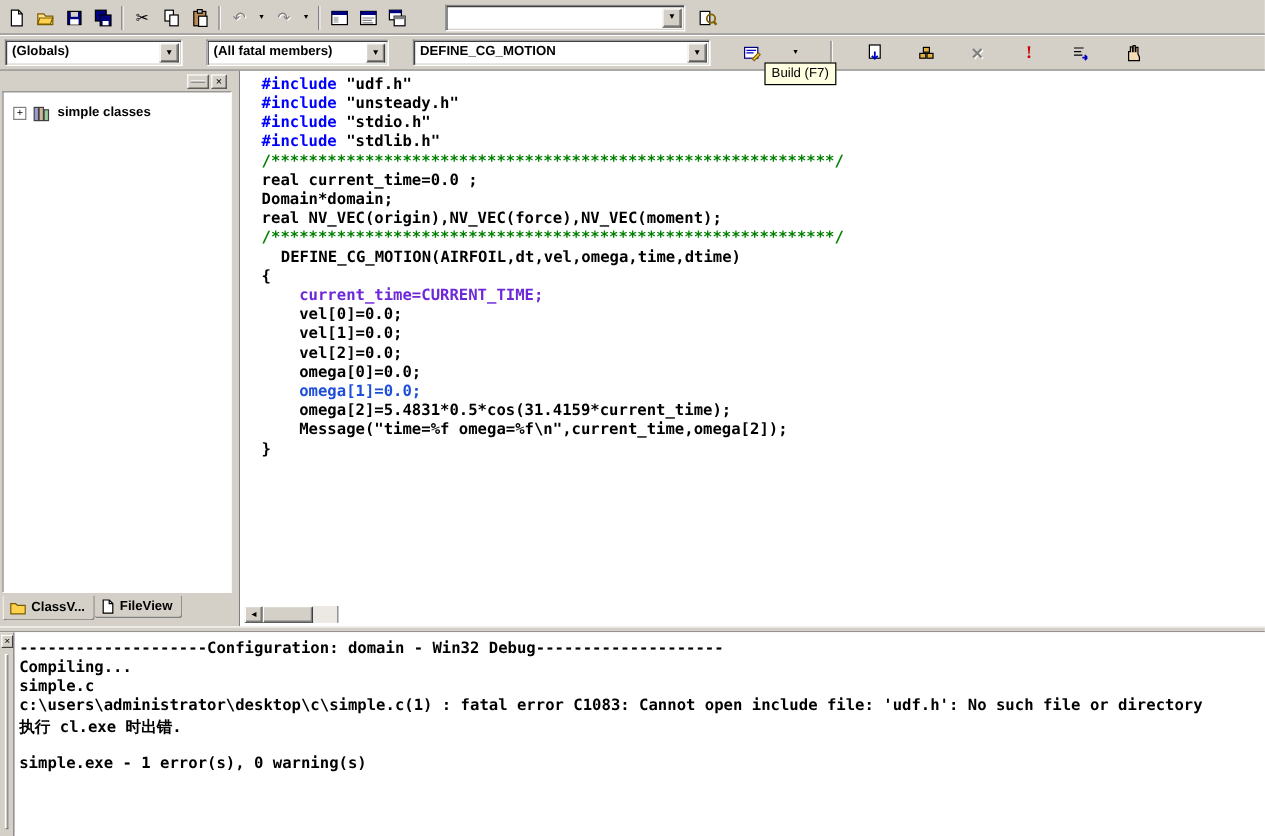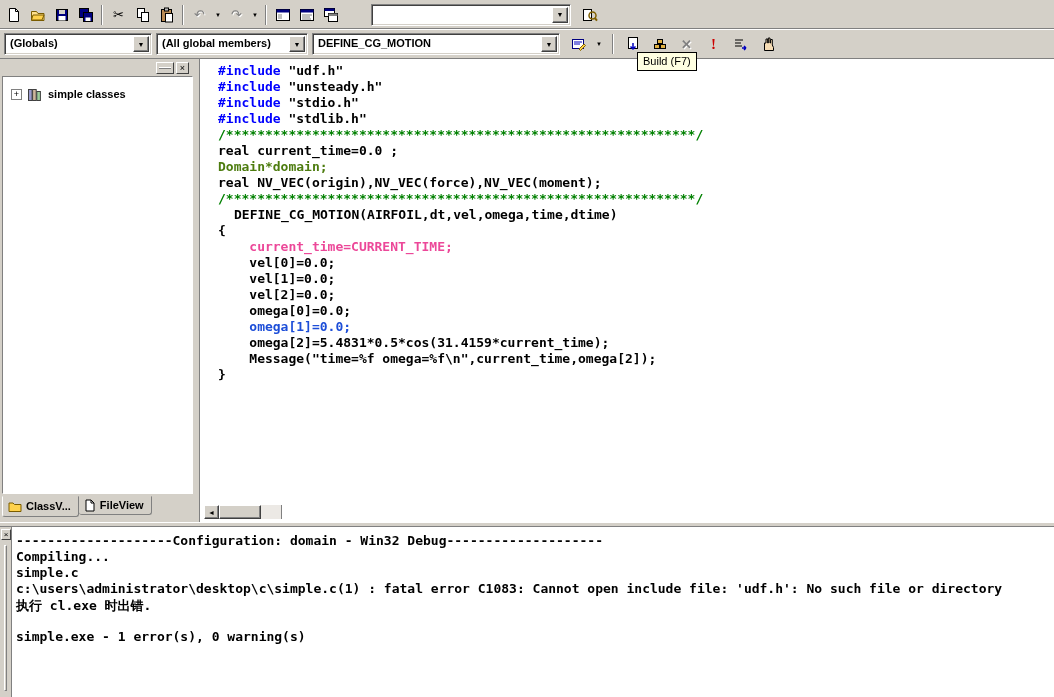--- a/index.html
+++ b/index.html
@@ -5,21 +5,21 @@
   * { margin:0; padding:0; box-sizing:border-box; }
   html,body { width:1054px; height:697px; }
   body { font-family:"Liberation Sans",sans-serif; font-size:11px; background:#fff; overflow:hidden; }
   #screen { position:relative; width:1054px; height:697px; background:#fff; }
 
   
   #toolbar-row1 { position:absolute; left:0; top:0; width:1054px; height:29px;
     background:#d4d0c8; display:flex; align-items:center; padding:0 2px; gap:1px;
     box-shadow: inset 0 -1px 0 #808080; }
   #toolbar-row2 { position:absolute; left:0; top:29px; width:1054px; height:30px;
-    background:#d4d0c8; display:flex; align-items:center; padding-left:4px; gap:4px;
+    background:#d4d0c8; display:flex; align-items:center; padding-left:4px; gap:20px;
     box-shadow: inset 0 1px 0 #ffffff, inset 0 -1px 0 #808080; }
 
   .tbtn { width:23px; height:22px; display:flex; align-items:center; justify-content:center; flex:0 0 auto; }
   .tbtn svg { display:block; }
   .darr { width:12px; height:22px; display:flex; align-items:center; justify-content:center; font-size:6px; color:#000; flex:0 0 auto; }
   .sep { width:2px; height:20px; border-left:1px solid #808080; border-right:1px solid #ffffff; margin:0 3px; flex:0 0 auto; }
   .glyph { font-size:13px; color:#000; }
   .disabled { color:#808080; text-shadow:1px 1px 0 #ffffff; }
   .excl { font-weight:bold; font-size:15px; color:#cc0000; font-family:"Liberation Serif",serif; }
 
@@ -182,21 +182,21 @@
         </svg>
     </div>
   </div>
 
   <div id="toolbar-row2">
     <div class="combo" style="width:148px;">
       <div class="cval">(Globals)</div>
       <div class="cbtn">▼</div>
     </div>
     <div class="combo" style="width:152px;">
-      <div class="cval">(All global members)</div>
+      <div class="cval">(All fatal members)</div>
       <div class="cbtn">▼</div>
     </div>
     <div class="combo" style="width:248px;">
       <div class="cval">DEFINE_CG_MOTION</div>
       <div class="cbtn">▼</div>
     </div>
     <div class="tbtn" style="margin-left:2px;">
       <svg width="16" height="16">
           <rect x="2.5" y="3.5" width="11" height="9" fill="#fff" stroke="#000080"></rect>
           <path d="M4 6h8M4 8h6" stroke="#0000c0"></path>
@@ -273,26 +273,26 @@
   </div>
 
   <div id="editor">
     <div id="code-lines">
         <div class="cline"><span style="color: rgb(0, 0, 255);">#include </span><span style="color: rgb(0, 0, 0);">"udf.h"</span></div>
         <div class="cline"><span style="color: rgb(0, 0, 255);">#include </span><span style="color: rgb(0, 0, 0);">"unsteady.h"</span></div>
         <div class="cline"><span style="color: rgb(0, 0, 255);">#include </span><span style="color: rgb(0, 0, 0);">"stdio.h"</span></div>
         <div class="cline"><span style="color: rgb(0, 0, 255);">#include </span><span style="color: rgb(0, 0, 0);">"stdlib.h"</span></div>
         <div class="cline"><span style="color: rgb(0, 128, 0);">/************************************************************/</span></div>
         <div class="cline"><span style="color: rgb(0, 0, 0);">real current_time=0.0 ;</span></div>
-        <div class="cline"><span style="color: #4d7c0f;">Domain*domain;</span></div>
+        <div class="cline"><span style="color: #000000;">Domain*domain;</span></div>
         <div class="cline"><span style="color: rgb(0, 0, 0);">real NV_VEC(origin),NV_VEC(force),NV_VEC(moment);</span></div>
         <div class="cline"><span style="color: rgb(0, 128, 0);">/************************************************************/</span></div>
         <div class="cline"><span style="color: rgb(0, 0, 0); padding-left: 16px;">DEFINE_CG_MOTION(AIRFOIL,dt,vel,omega,time,dtime)</span></div>
         <div class="cline"><span style="color: rgb(0, 0, 0);">{</span></div>
-        <div class="cline"><span style="color: #ec4899;">    current_time=CURRENT_TIME;</span></div>
+        <div class="cline"><span style="color: #6d28d9;">    current_time=CURRENT_TIME;</span></div>
         <div class="cline"><span style="color: rgb(0, 0, 0);">    vel[0]=0.0;</span></div>
         <div class="cline"><span style="color: rgb(0, 0, 0); text-align: right;">    vel[1]=0.0;</span></div>
         <div class="cline"><span style="color: rgb(0, 0, 0);">    vel[2]=0.0;</span></div>
         <div class="cline"><span style="color: rgb(0, 0, 0);">    omega[0]=0.0;</span></div>
         <div class="cline"><span style="color: #1d4ed8;">    omega[1]=0.0;</span></div>
         <div class="cline"><span style="color: rgb(0, 0, 0);">    omega[2]=5.4831*0.5*cos(31.4159*current_time);</span></div>
         <div class="cline"><span style="color: rgb(0, 0, 0);">    Message("time=%f omega=%f\n",current_time,omega[2]);</span></div>
         <div class="cline"><span style="color: rgb(0, 0, 0);">}</span></div>
       </div>
     <div id="editor-h-scrollbar">

